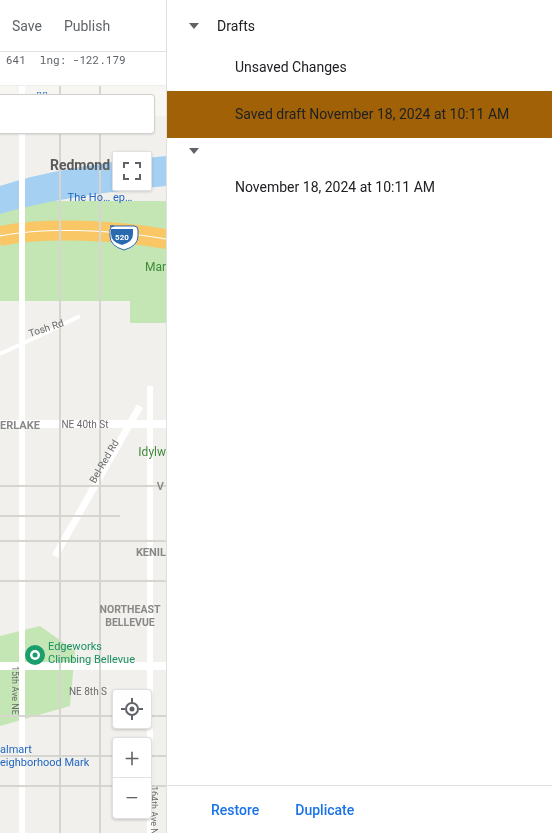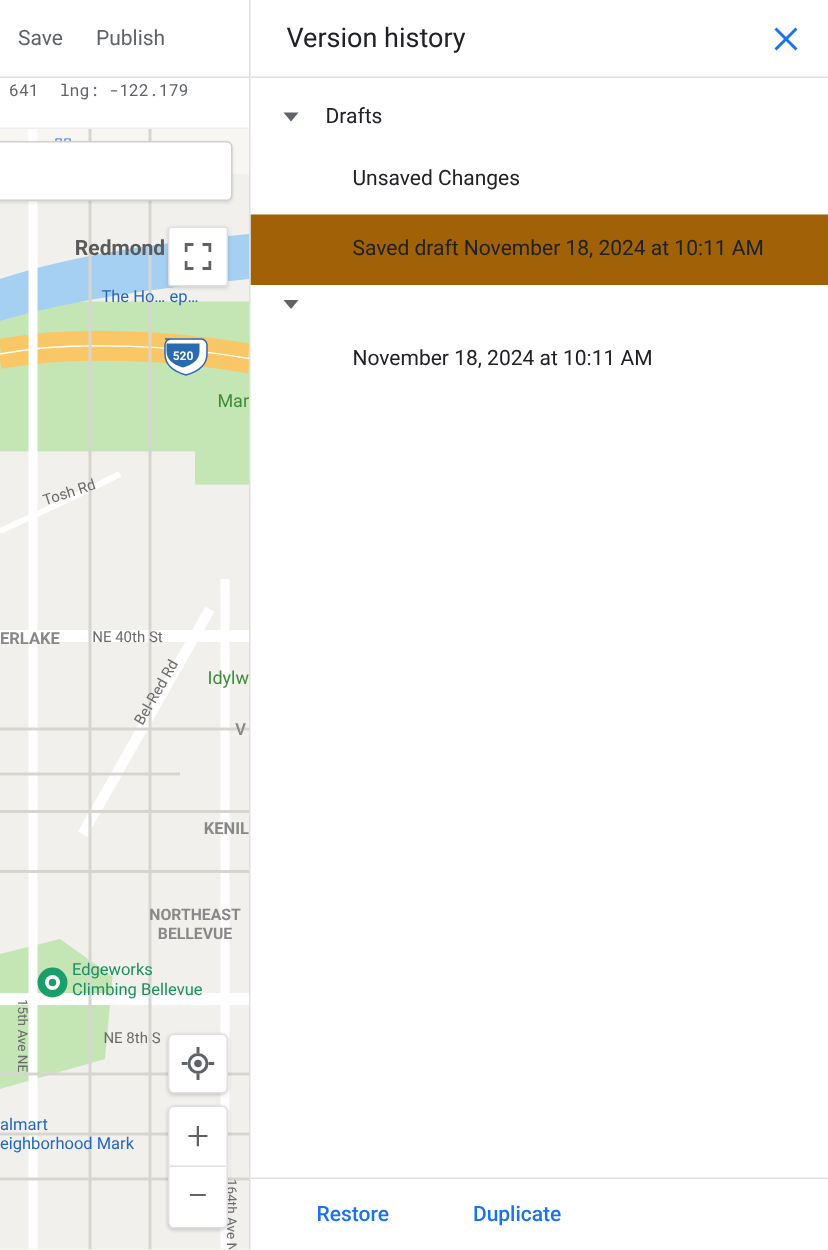--- a/index.html
+++ b/index.html
@@ -30,21 +30,21 @@
   .close-x { color: #1a73e8; font-size: 18px; font-weight: 400; }
   .close-x svg { display:block; }
 
   .panel-body { flex: 1; overflow: auto; padding-top: 8px; }
   .section-head { display: flex; align-items: center; gap: 18px; padding: 10px 0 10px 22px; }
   .section-head .tri { width: 0; height: 0; border-left: 5px solid transparent; border-right: 5px solid transparent; border-top: 6px solid #5f6368; }
   .section-head span { font-size: 14px; color: #202124; }
   .version-item { padding: 14px 24px 14px 68px; font-size: 14px; color: #202124; line-height: 1.35; }
   .version-item.selected { background: #a16207; }
 
-  .panel-footer { height: 48px; border-top: 1px solid #e0e0e0; display: flex; align-items: center; gap: 56px; padding-left: 44px; }
+  .panel-footer { height: 48px; border-top: 1px solid #e0e0e0; display: flex; align-items: center; gap: 36px; padding-left: 44px; }
   .panel-footer span { font-size: 14px; color: #1a73e8; font-weight: 500; }
 
   .map-label { font-family: Roboto, Arial, sans-serif; }
 </style>
 </head>
 <body>
 
 <div class="left-pane">
   <div class="toolbar">
     <span>Save</span>
@@ -145,29 +145,20 @@
     </div>
 
     <div class="zoom-ctrl">
       <div>+</div>
       <div>−</div>
     </div>
   </div>
 </div>
 
 <div class="right-panel">
-  <div class="panel-header">
-    <h1>Version history</h1>
-    <span class="close-x">
-      <svg width="16" height="16" viewBox="0 0 16 16">
-        <line x1="1" y1="1" x2="15" y2="15" stroke="#1a73e8" stroke-width="2"></line>
-        <line x1="15" y1="1" x2="1" y2="15" stroke="#1a73e8" stroke-width="2"></line>
-      </svg>
-    </span>
-  </div>
 
   <div class="panel-body">
     <div class="section-head">
       <span class="tri"></span>
       <span>Drafts</span>
     </div>
     <div class="version-item">Unsaved Changes</div>
     <div class="version-item selected">Saved draft November 18, 2024 at 10:11 AM</div>
 
     <div class="section-head">

